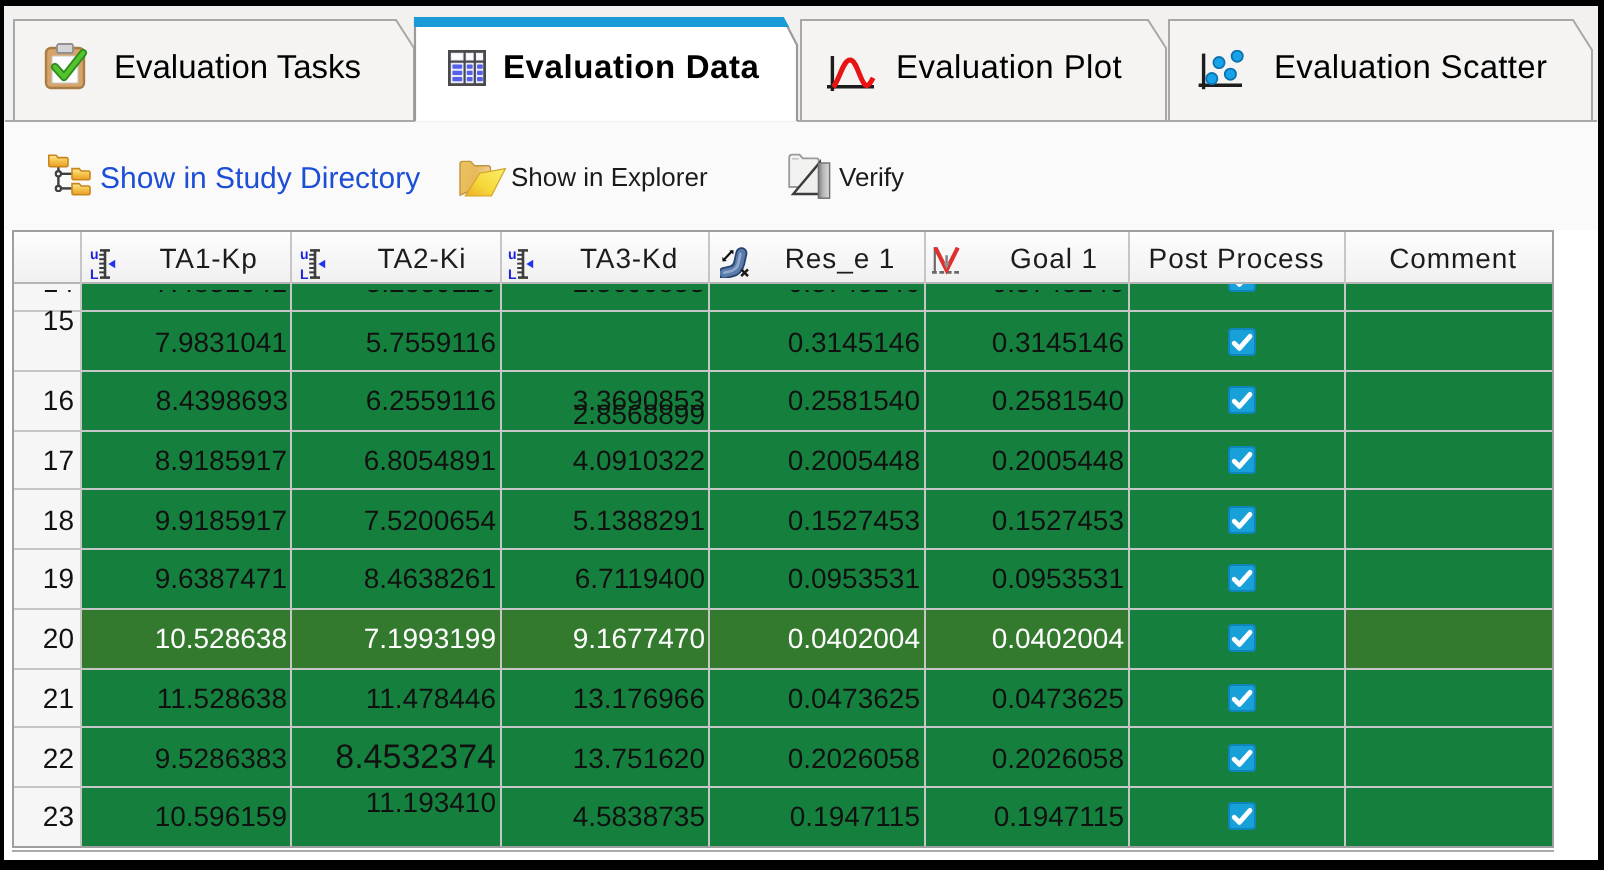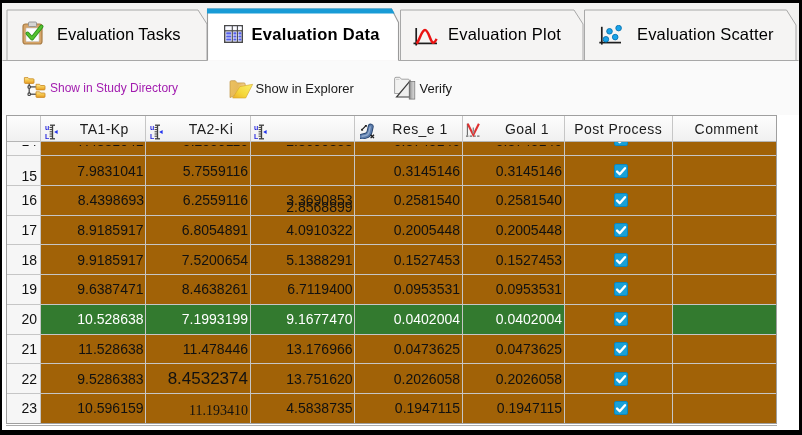--- a/index.html
+++ b/index.html
@@ -89,21 +89,21 @@
         <circle cx="6.2" cy="10.9" r="1.3"></circle>
         <circle cx="6.2" cy="18.2" r="1.3"></circle>
       </g>
       <g fill="url(#gld)" stroke="#c8861c" stroke-width="0.8">
         <path d="M1.4 1.6 L5 1.6 L6 2.8 L10.2 2.8 Q11 2.8 11 3.6 L11 6.6 Q11 7.4 10.2 7.4 L2.2 7.4 Q1.4 7.4 1.4 6.6 Z"></path>
         <path d="M13 8.3 L16.6 8.3 L17.6 9.5 L21.2 9.5 Q22 9.5 22 10.3 L22 13.1 Q22 13.9 21.2 13.9 L13.8 13.9 Q13 13.9 13 13.1 Z"></path>
         <path d="M13 15.8 L16.6 15.8 L17.6 17 L21.2 17 Q22 17 22 17.8 L22 20.6 Q22 21.4 21.2 21.4 L13.8 21.4 Q13 21.4 13 20.6 Z"></path>
       </g>
     </svg>
   </div>
-<div style="position:absolute;left:50px;top:80.5px;font-size:12px;color:#a21caf;">Show in Study Directory</div>
+<div style="position:absolute;left:50px;top:80.5px;font-size:15px;color:#1d4ed8;">Show in Study Directory</div>
 <div style="position:absolute;left:228px;top:79px;">
     <svg width="26" height="20" viewBox="0 0 26 20" style="display:block">
       <defs>
         <linearGradient id="flp" x1="1" y1="0" x2="0" y2="1">
           <stop offset="0" stop-color="#fbee6a"></stop>
           <stop offset="0.6" stop-color="#f5d83a"></stop>
           <stop offset="1" stop-color="#eead2a"></stop>
         </linearGradient>
         <linearGradient id="bk" x1="0" y1="0" x2="1" y2="0.3">
           <stop offset="0" stop-color="#ecc25f"></stop>
@@ -125,21 +125,21 @@
           <stop offset="1" stop-color="#dadada"></stop>
         </linearGradient>
       </defs>
       <path d="M0.6 17.5 V2.7 Q0.6 1.3 2 1.3 H5.8 L7.4 3.2 H14.2 Q15.4 3.2 15.4 4.4 V17.5 Z" fill="#f2f2f1" stroke="#9a9a9a" stroke-width="0.9"></path>
       <path d="M2 3.4 H5.4" stroke="#c5c5c5" stroke-width="0.8"></path>
       <path d="M2.6 21 L15.9 5.2 L15.9 21 Z" fill="#efefee" stroke="#3c3c3c" stroke-width="1.2"></path>
       <rect x="15.2" y="5.5" width="5.6" height="17.6" fill="url(#vb)" stroke="#6f6f6f" stroke-width="0.7"></rect>
     </svg>
   </div>
 <div style="position:absolute;left:419.5px;top:80.5px;font-size:13px;color:#1a1a1a;">Verify</div>
-<div style="position:absolute;left:5.5px;top:114.5px;width:769px;height:307.6px;background:#a16207;border:1px solid #9f9f9f;box-sizing:content-box;">
+<div style="position:absolute;left:5.5px;top:114.5px;width:769px;height:307.6px;background:#15803d;border:1px solid #9f9f9f;box-sizing:content-box;">
     <div style="position:absolute;left:0px;top:0px;width:769px;height:26px;background:linear-gradient(#fdfdfd,#f0f0f0);"></div>
     <div style="position:absolute;left:0px;top:26px;width:33.5px;height:281.6px;background:#f6f6f6;"></div>
     <div style="position:absolute;left:33.5px;top:188.8px;width:524.0px;height:29.7px;background:#337a2f;"></div>
     <div style="position:absolute;left:666.0px;top:188.8px;width:103.0px;height:29.7px;background:#337a2f;"></div>
     <div style="position:absolute;left:0px;top:25.5px;width:769px;height:1px;background:#c6c6c6;"></div>
     <div style="position:absolute;left:0px;top:39.8px;width:769px;height:1px;background:#c6c6c6;"></div>
     <div style="position:absolute;left:0px;top:69.5px;width:769px;height:1px;background:#c6c6c6;"></div>
     <div style="position:absolute;left:0px;top:99.19999999999999px;width:769px;height:1px;background:#c6c6c6;"></div>
     <div style="position:absolute;left:0px;top:128.89999999999998px;width:769px;height:1px;background:#c6c6c6;"></div>
     <div style="position:absolute;left:0px;top:158.6px;width:769px;height:1px;background:#c6c6c6;"></div>
@@ -207,20 +207,21 @@
           <path d="M4.6 5.6 H7"></path>
           <path d="M4.6 7.8 H7"></path>
           <path d="M4.6 10 H7"></path>
           <path d="M4.6 12.2 H7"></path>
         </g>
         <text x="0" y="5.6" font-family="Liberation Sans" font-size="7" font-weight="bold" fill="#2222dd">u</text>
         <text x="0" y="15.4" font-family="Liberation Sans" font-size="7" font-weight="bold" fill="#2222dd">L</text>
         <path d="M9.2 8 L12.6 5.9 V10.1 Z" fill="#2233ee"></path>
       </svg>
     </div>
+    <div style="position:absolute;left:268.0px;top:0px;width:80.0px;height:26px;display:flex;align-items:center;justify-content:center;font-size:14px;letter-spacing:0.45px;color:#1c1c1c;">TA3-Kd</div>
     <div style="position:absolute;left:353.5px;top:7.5px;">
       <svg width="15" height="16" viewBox="0 0 15 16" style="display:block">
         <path d="M2 13.6 L5.8 12.7 Q8.8 12 9.6 8.6 L10.7 3.6" fill="none" stroke="#27436e" stroke-width="6" stroke-linecap="round"></path>
         <path d="M2 13.6 L5.8 12.7 Q8.8 12 9.6 8.6 L10.7 3.6" fill="none" stroke="#5b7cab" stroke-width="4.2" stroke-linecap="round"></path>
         <path d="M2.2 13.3 L5.6 12.5 Q8.4 11.8 9.2 8.5 L10.2 4" fill="none" stroke="#90a9cd" stroke-width="1.4" stroke-linecap="round"></path>
         <path d="M1.6 7.2 L6.2 2.4" stroke="#111" stroke-width="1.1"></path>
         <path d="M1.2 5.5 L1.3 7.7 L3.4 7.6 Z" fill="#111" transform="rotate(-2 1.5 7.5)"></path>
         <path d="M4.6 2.2 L6.8 2.1 L6.7 4.3 Z" fill="#111"></path>
         <path d="M10.6 11.7 L14 15.1 M14 11.7 L10.6 15.1" stroke="#1c1c1c" stroke-width="1.3"></path>
       </svg>
@@ -269,21 +270,21 @@
       </div>
     </div>
     <div style="position:absolute;left:557.5px;top:26px;width:108.5px;height:14.3px;overflow:hidden;">
       <div style="position:absolute;left:49.75px;top:-9.5px;">
         <svg width="14" height="14" viewBox="0 0 14 14" style="display:block">
           <rect x="0.5" y="0.5" width="13" height="13" rx="1.5" fill="#18a0d9" stroke="#0e86ba"></rect>
           <path d="M3.1 7.6 L5.7 10.2 L11 4.2" fill="none" stroke="#fff" stroke-width="2.4" stroke-linecap="round" stroke-linejoin="round"></path>
         </svg>
       </div>
     </div>
-    <div style="position:absolute;left:0px;top:46px;width:33.5px;height:29.7px;display:flex;align-items:center;justify-content:flex-end;padding-right:3px;box-sizing:border-box;font-size:14px;color:#111;">15</div>
+    <div style="position:absolute;left:0px;top:30px;width:33.5px;height:29.7px;display:flex;align-items:center;justify-content:flex-end;padding-right:3px;box-sizing:border-box;font-size:14px;color:#111;">15</div>
     <div style="position:absolute;left:33.5px;top:40.3px;width:105.5px;height:29.7px;display:flex;align-items:center;justify-content:flex-end;padding-right:2px;box-sizing:border-box;font-size:14px;color:#111;">7.9831041</div>
     <div style="position:absolute;left:139.0px;top:40.3px;width:104.5px;height:29.7px;display:flex;align-items:center;justify-content:flex-end;padding-right:2px;box-sizing:border-box;font-size:14px;color:#111;">5.7559116</div>
     <div style="position:absolute;left:243.5px;top:40.3px;width:104.5px;height:29.7px;display:flex;align-items:center;justify-content:flex-end;padding-right:2px;box-sizing:border-box;font-size:14px;color:#111;margin-top:36px;">2.8568899</div>
     <div style="position:absolute;left:348.0px;top:40.3px;width:107.5px;height:29.7px;display:flex;align-items:center;justify-content:flex-end;padding-right:2px;box-sizing:border-box;font-size:14px;color:#111;">0.3145146</div>
     <div style="position:absolute;left:455.5px;top:40.3px;width:102px;height:29.7px;display:flex;align-items:center;justify-content:flex-end;padding-right:2px;box-sizing:border-box;font-size:14px;color:#111;">0.3145146</div>
     <div style="position:absolute;left:557.5px;top:40.3px;width:108.5px;height:29.7px;display:flex;align-items:center;justify-content:center;padding-left:5px;box-sizing:border-box;">
       <svg width="14" height="14" viewBox="0 0 14 14" style="display:block">
         <rect x="0.5" y="0.5" width="13" height="13" rx="1.5" fill="#18a0d9" stroke="#0e86ba"></rect>
         <path d="M3.1 7.6 L5.7 10.2 L11 4.2" fill="none" stroke="#fff" stroke-width="2.4" stroke-linecap="round" stroke-linejoin="round"></path>
       </svg>
@@ -367,21 +368,21 @@
     <div style="position:absolute;left:348.0px;top:248.2px;width:107.5px;height:29.7px;display:flex;align-items:center;justify-content:flex-end;padding-right:2px;box-sizing:border-box;font-size:14px;color:#111;">0.2026058</div>
     <div style="position:absolute;left:455.5px;top:248.2px;width:102px;height:29.7px;display:flex;align-items:center;justify-content:flex-end;padding-right:2px;box-sizing:border-box;font-size:14px;color:#111;">0.2026058</div>
     <div style="position:absolute;left:557.5px;top:248.2px;width:108.5px;height:29.7px;display:flex;align-items:center;justify-content:center;padding-left:5px;box-sizing:border-box;">
       <svg width="14" height="14" viewBox="0 0 14 14" style="display:block">
         <rect x="0.5" y="0.5" width="13" height="13" rx="1.5" fill="#18a0d9" stroke="#0e86ba"></rect>
         <path d="M3.1 7.6 L5.7 10.2 L11 4.2" fill="none" stroke="#fff" stroke-width="2.4" stroke-linecap="round" stroke-linejoin="round"></path>
       </svg>
     </div>
     <div style="position:absolute;left:0px;top:277.9px;width:33.5px;height:29.7px;display:flex;align-items:center;justify-content:flex-end;padding-right:3px;box-sizing:border-box;font-size:14px;color:#111;">23</div>
     <div style="position:absolute;left:33.5px;top:277.9px;width:105.5px;height:29.7px;display:flex;align-items:center;justify-content:flex-end;padding-right:2px;box-sizing:border-box;font-size:14px;color:#111;">10.596159</div>
-    <div style="position:absolute;left:139.0px;top:281px;width:104.5px;height:29.7px;display:flex;align-items:center;justify-content:flex-end;padding-right:2px;box-sizing:border-box;font-size:14px;color:#111;font-family:Liberation Serif, serif;">11.193410</div>
+    <div style="position:absolute;left:139.0px;top:271px;width:104.5px;height:29.7px;display:flex;align-items:center;justify-content:flex-end;padding-right:2px;box-sizing:border-box;font-size:14px;color:#111;">11.193410</div>
     <div style="position:absolute;left:243.5px;top:277.9px;width:104.5px;height:29.7px;display:flex;align-items:center;justify-content:flex-end;padding-right:2px;box-sizing:border-box;font-size:14px;color:#111;">4.5838735</div>
     <div style="position:absolute;left:348.0px;top:277.9px;width:107.5px;height:29.7px;display:flex;align-items:center;justify-content:flex-end;padding-right:2px;box-sizing:border-box;font-size:14px;color:#111;">0.1947115</div>
     <div style="position:absolute;left:455.5px;top:277.9px;width:102px;height:29.7px;display:flex;align-items:center;justify-content:flex-end;padding-right:2px;box-sizing:border-box;font-size:14px;color:#111;">0.1947115</div>
     <div style="position:absolute;left:557.5px;top:277.9px;width:108.5px;height:29.7px;display:flex;align-items:center;justify-content:center;padding-left:5px;box-sizing:border-box;">
       <svg width="14" height="14" viewBox="0 0 14 14" style="display:block">
         <rect x="0.5" y="0.5" width="13" height="13" rx="1.5" fill="#18a0d9" stroke="#0e86ba"></rect>
         <path d="M3.1 7.6 L5.7 10.2 L11 4.2" fill="none" stroke="#fff" stroke-width="2.4" stroke-linecap="round" stroke-linejoin="round"></path>
       </svg>
     </div>
   </div>

